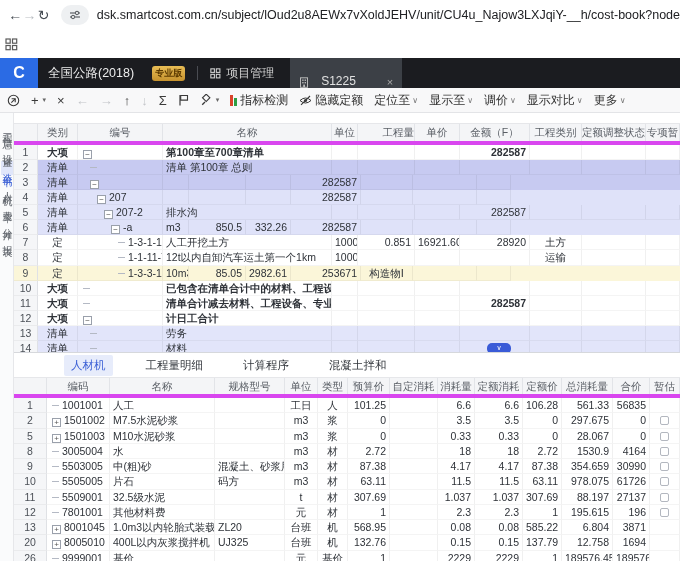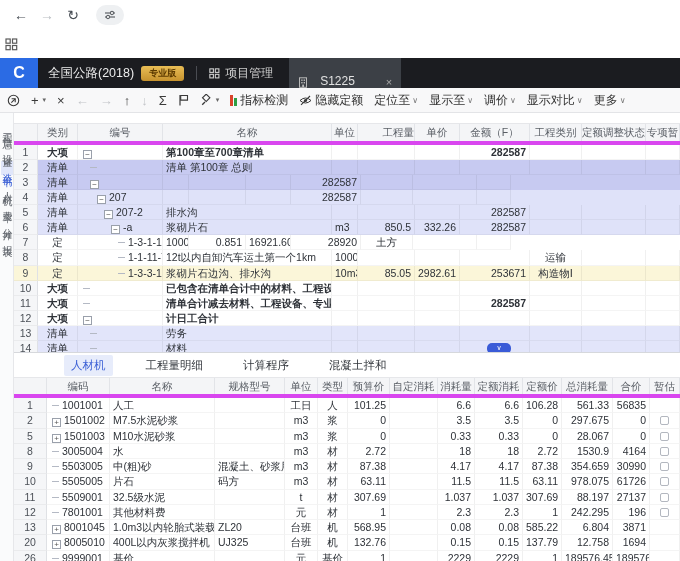--- a/index.html
+++ b/index.html
@@ -14,21 +14,21 @@
     height:20px; padding:0 8px; margin-left:10px; }
   .url-text { font-size:12.5px; color:#202124; margin-left:8px; letter-spacing:0; white-space:nowrap; }
   .bookmarks-row { height:28px; display:flex; align-items:center; padding-left:5px; background:#fff; }
 
   
   .app-header { height:30px; background:#1b1c20; display:flex; align-items:stretch; color:#e6e6e6; }
   .logo { width:38px; background:#2b6be4; color:#fff; font-weight:bold; font-size:16px;
     display:flex; align-items:center; justify-content:center; }
   .product { font-size:12.5px; display:flex; align-items:center; margin-left:10px; color:#ececec; }
   .badge { background:linear-gradient(#e9bd55,#c6922e); color:#5c3a00; font-size:9px;
-    padding:1px 8px; border-radius:3px; margin-left:7px; align-self:center; font-weight:bold; }
+    padding:1px 3px; border-radius:3px; margin-left:18px; align-self:center; font-weight:bold; }
   .hdivider { width:1px; height:14px; background:#4a4c52; margin:0 12px; align-self:center; }
   .hnav { display:flex; align-items:center; gap:5px; font-size:12px; color:#cfcfcf; cursor:pointer; }
   .htab { margin-left:16px; background:#3c4046; display:flex; align-items:flex-end; gap:12px;
     padding:0 9px; font-size:12px; color:#e2e2e2; width:112px; cursor:pointer; }
   .htab .close { margin-left:auto; color:#a8a8a8; font-size:11px; }
 
   
   .toolbar { height:25px; background:#f8f8f9; border-bottom:1px solid #e3e4e7;
     display:flex; align-items:center; padding-left:7px; gap:11px; font-size:12px; color:#333; }
   .tb-ic { font-size:13px; color:#3a3a3a; cursor:pointer; line-height:1; }
@@ -91,20 +91,21 @@
   <span class="nav-ic dis">→</span>
   <span class="nav-ic">↻</span>
   <span class="url-pill">
     <svg width="12" height="12" viewBox="0 0 12 12">
       <line x1="1" y1="4" x2="11" y2="4" stroke="#5f6368" stroke-width="1.2"></line>
       <line x1="1" y1="8" x2="11" y2="8" stroke="#5f6368" stroke-width="1.2"></line>
       <circle cx="8" cy="4" r="1.6" fill="#fff" stroke="#5f6368" stroke-width="1.1"></circle>
       <circle cx="4" cy="8" r="1.6" fill="#fff" stroke="#5f6368" stroke-width="1.1"></circle>
     </svg>
   </span>
+  <span class="url-text">dsk.smartcost.com.cn/subject/lOud2u8AEWx7vXoldJEHV/unit/CU4u_Najow3LXJqiY-__h/cost-book?node</span>
 </div>
 
 <div class="bookmarks-row">
   <svg width="13" height="13" viewBox="0 0 13 13">
     <rect x="1" y="1" width="4.2" height="4.2" fill="none" stroke="#5a5a5a" stroke-width="1.2"></rect>
     <rect x="7.5" y="1" width="4.2" height="4.2" fill="none" stroke="#5a5a5a" stroke-width="1.2"></rect>
     <rect x="1" y="7.5" width="4.2" height="4.2" fill="none" stroke="#5a5a5a" stroke-width="1.2"></rect>
     <rect x="7.5" y="7.5" width="4.2" height="4.2" fill="none" stroke="#5a5a5a" stroke-width="1.2"></rect>
   </svg>
 </div>
@@ -288,33 +289,33 @@
           <div class="gc num" style="width: 45px;"></div>
           <div class="gc num" style="width: 70px;">282587</div>
           <div class="gc ctr" style="width: 52px;"></div>
           <div class="gc" style="width: 64px;"></div>
           <div class="gc" style="width: 34px;"></div>
         </div>
         <div class="g-row" style="background: rgb(223, 226, 249);">
           <div class="gc rn" style="width: 24px;">6</div>
           <div class="gc ctr" style="width: 40px;">清单</div>
           <div class="gc" style="width: 85px;"><span style="margin-left: 30px;"><span class="exp-box">−</span></span><span class="code-txt">-a</span></div>
-          <div class="gc" style="width: 169px;">浆砌片石</div>
           <div class="gc" style="width: 26px;">m3</div>
           <div class="gc num" style="width: 57px;">850.5</div>
           <div class="gc num" style="width: 45px;">332.26</div>
           <div class="gc num" style="width: 70px;">282587</div>
           <div class="gc ctr" style="width: 52px;"></div>
           <div class="gc" style="width: 64px;"></div>
           <div class="gc" style="width: 34px;"></div>
         </div>
         <div class="g-row" style="background: rgb(255, 255, 255);">
           <div class="gc rn" style="width: 24px;">7</div>
           <div class="gc ctr" style="width: 40px;">定</div>
           <div class="gc" style="width: 85px;"><span style="margin-left: 37px;"><span class="tree-dash"></span></span><span class="code-txt">1-3-1-1</span></div>
+          <div class="gc" style="width: 169px;">人工开挖土方</div>
           <div class="gc" style="width: 26px;">1000m3</div>
           <div class="gc num" style="width: 57px;">0.851</div>
           <div class="gc num" style="width: 45px;">16921.60</div>
           <div class="gc num" style="width: 70px;">28920</div>
           <div class="gc ctr" style="width: 52px;">土方</div>
           <div class="gc" style="width: 64px;"></div>
           <div class="gc" style="width: 34px;"></div>
         </div>
         <div class="g-row" style="background: rgb(255, 255, 255);">
           <div class="gc rn" style="width: 24px;">8</div>
@@ -326,21 +327,20 @@
           <div class="gc num" style="width: 45px;"></div>
           <div class="gc num" style="width: 70px;"></div>
           <div class="gc ctr" style="width: 52px;">运输</div>
           <div class="gc" style="width: 64px;"></div>
           <div class="gc" style="width: 34px;"></div>
         </div>
         <div class="g-row" style="background: rgb(251, 246, 217);">
           <div class="gc rn" style="width: 24px; background: rgb(251, 246, 217);">9</div>
           <div class="gc ctr" style="width: 40px;">定</div>
           <div class="gc" style="width: 85px; text-align: center;"><span style="margin-left: 37px;"><span class="tree-dash"></span></span><span class="code-txt">1-3-3-1</span></div>
-          <div class="gc" style="width: 169px;">浆砌片石边沟、排水沟</div>
           <div class="gc" style="width: 26px;">10m3实砌</div>
           <div class="gc num" style="width: 57px;">85.05</div>
           <div class="gc num" style="width: 45px;">2982.61</div>
           <div class="gc num" style="width: 70px;">253671</div>
           <div class="gc ctr" style="width: 52px;">构造物Ⅰ</div>
           <div class="gc" style="width: 64px;"></div>
           <div class="gc" style="width: 34px;"></div>
         </div>
         <div class="g-row" style="background: rgb(255, 255, 255);">
           <div class="gc rn" style="width: 24px;">10</div>
@@ -549,21 +549,21 @@
             <div class="gc" style="width: 63px;"><span style="margin-left: 2px;"><span class="tree-dash"></span></span><span class="code-txt">7801001</span></div>
             <div class="gc" style="width: 105px;">其他材料费</div>
             <div class="gc" style="width: 70px;"></div>
             <div class="gc ctr" style="width: 33px;">元</div>
             <div class="gc ctr" style="width: 30px;">材</div>
             <div class="gc num" style="width: 42px;">1</div>
             <div class="gc num" style="width: 48px;"></div>
             <div class="gc num" style="width: 37px;">2.3</div>
             <div class="gc num" style="width: 48px;">2.3</div>
             <div class="gc num" style="width: 39px;">1</div>
-            <div class="gc num" style="width: 51px;">242.295</div>
+            <div class="gc num" style="width: 51px;">195.615</div>
             <div class="gc num" style="width: 37px;">196</div>
             <div class="gc ctr" style="width: 30px;"><span class="cbx"></span></div>
           </div>
           <div class="g-row">
             <div class="gc rn" style="width: 33px;">13</div>
             <div class="gc" style="width: 63px;"><span style="margin-left: 2px;"><span class="exp-box">+</span></span><span class="code-txt">8001045</span></div>
             <div class="gc" style="width: 105px;">1.0m3以内轮胎式装载机</div>
             <div class="gc" style="width: 70px;">ZL20</div>
             <div class="gc ctr" style="width: 33px;">台班</div>
             <div class="gc ctr" style="width: 30px;">机</div>

